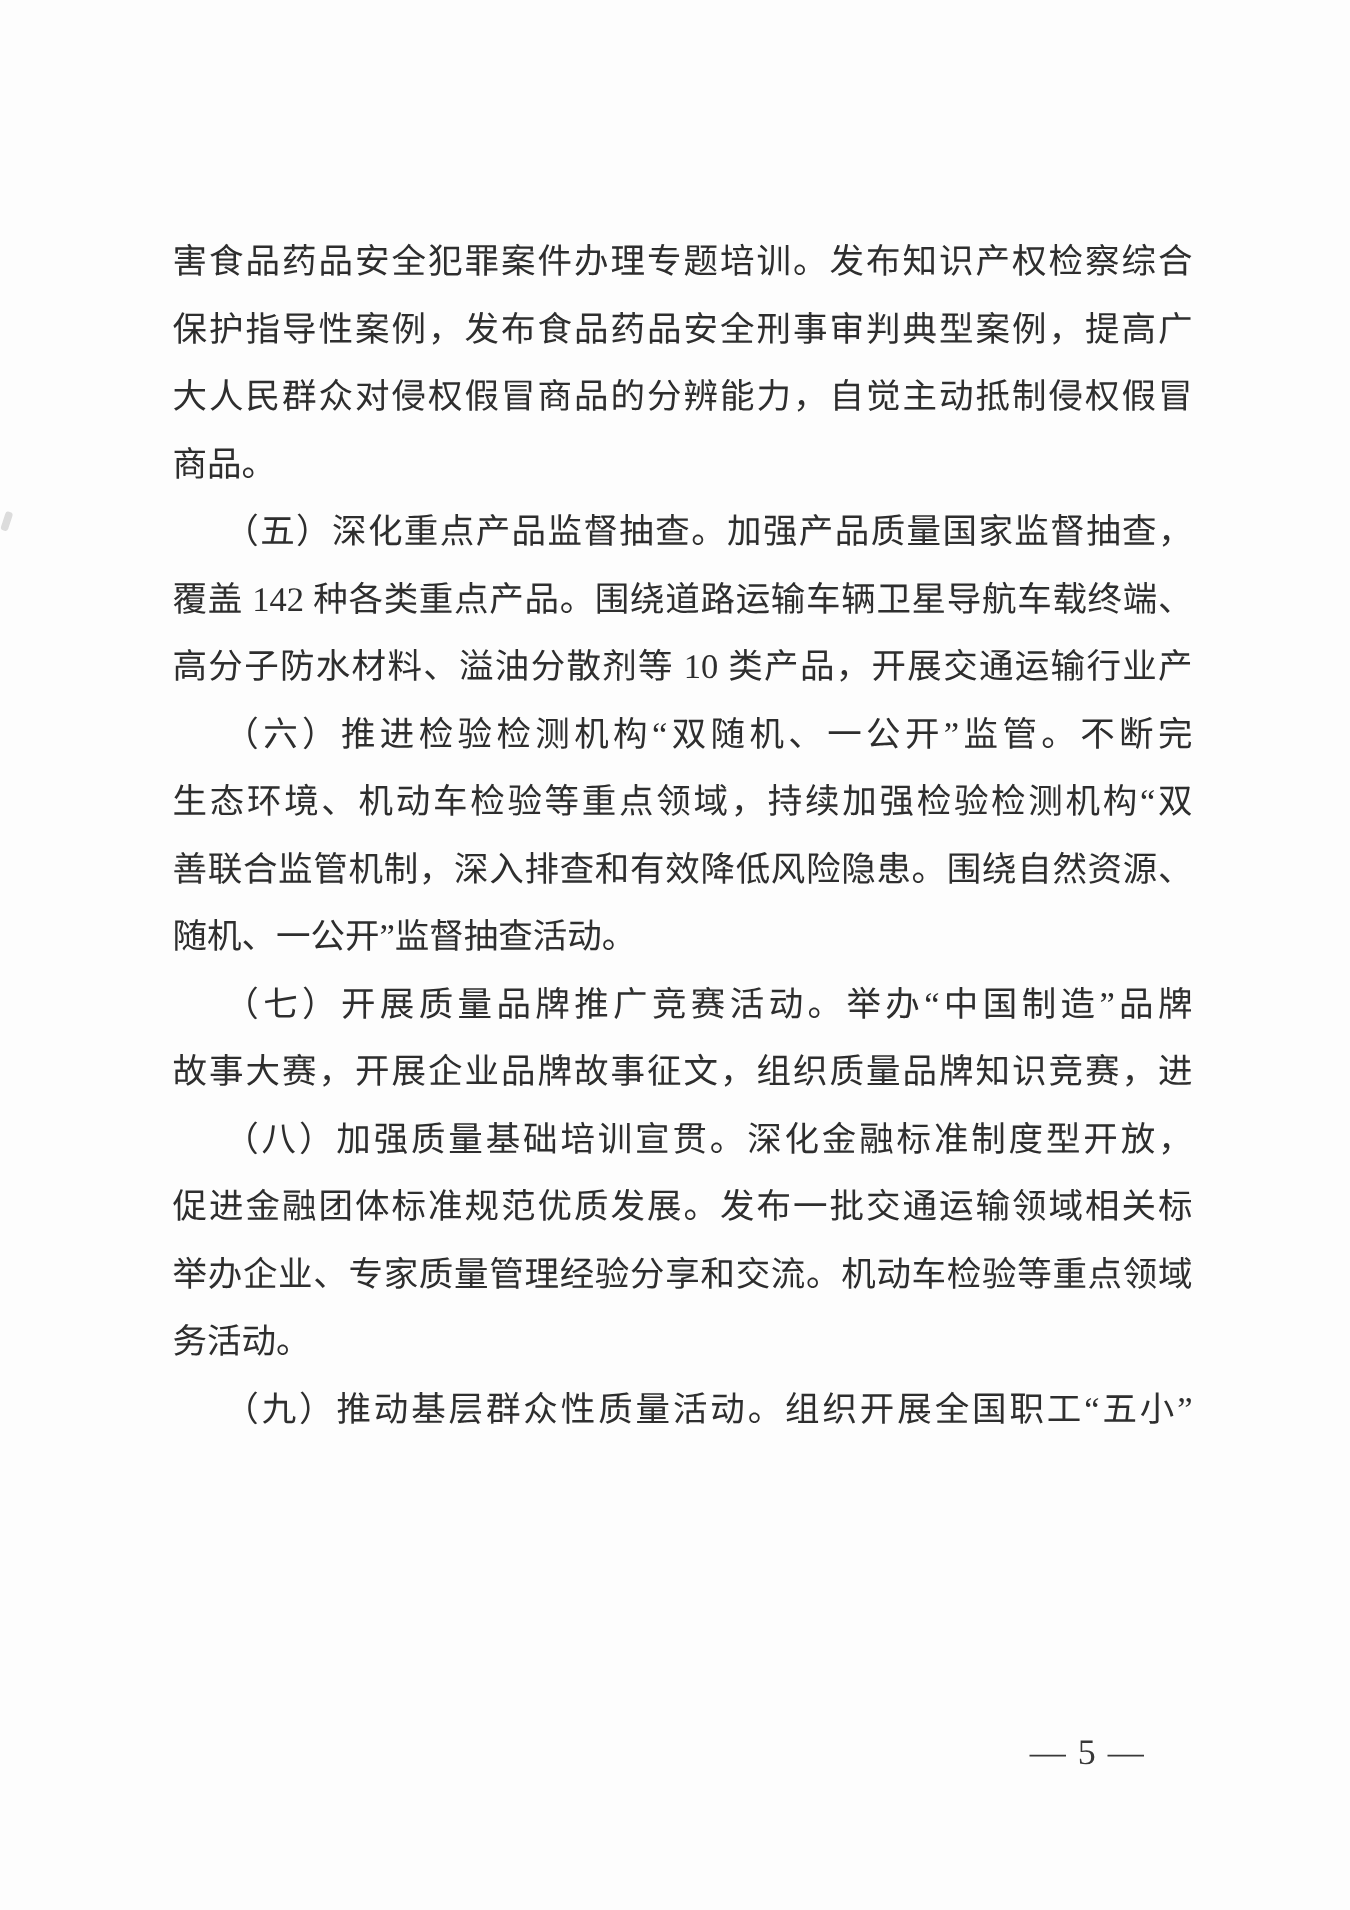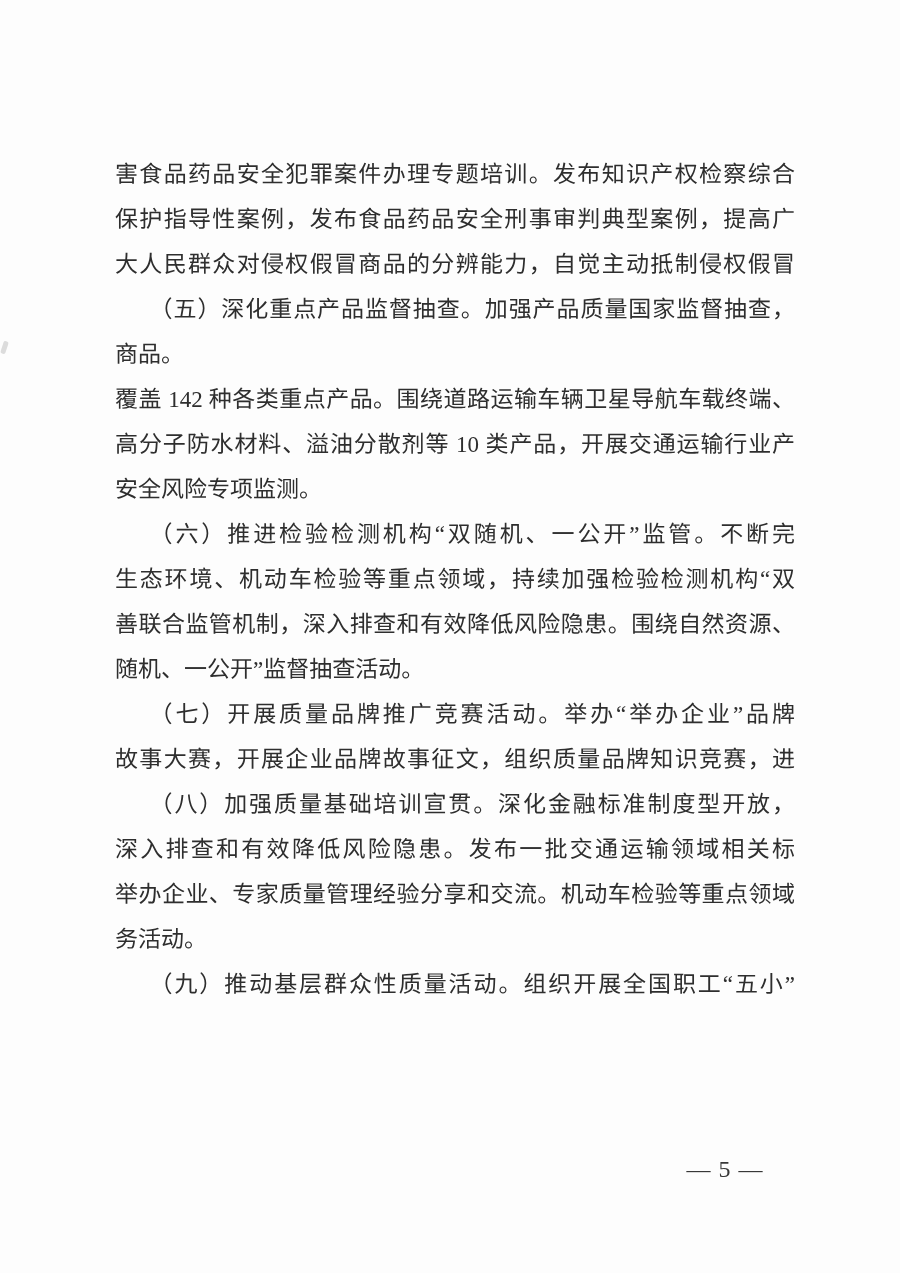--- a/index.html
+++ b/index.html
@@ -61,31 +61,30 @@
 </style>
 </head>
 <body>
 
 <div class="scan-speck"></div>
 
 <div class="page-body">
   <div class="line j">害食品药品安全犯罪案件办理专题培训。发布知识产权检察综合</div>
   <div class="line j">保护指导性案例，发布食品药品安全刑事审判典型案例，提高广</div>
   <div class="line j">大人民群众对侵权假冒商品的分辨能力，自觉主动抵制侵权假冒</div>
+  <div class="line">商品。</div>
   <div class="line j ind">（五）深化重点产品监督抽查。加强产品质量国家监督抽查，</div>
-  <div class="line">商品。</div>
   <div class="line j">覆盖 142 种各类重点产品。围绕道路运输车辆卫星导航车载终端、</div>
   <div class="line j">高分子防水材料、溢油分散剂等 10 类产品，开展交通运输行业产</div>
-  <div class="line">安全风险专项监测。</div>
   <div class="line j ind">（六）推进检验检测机构“双随机、一公开”监管。不断完</div>
   <div class="line j">生态环境、机动车检验等重点领域，持续加强检验检测机构“双</div>
   <div class="line j">善联合监管机制，深入排查和有效降低风险隐患。围绕自然资源、</div>
   <div class="line">随机、一公开”监督抽查活动。</div>
-  <div class="line j ind">（七）开展质量品牌推广竞赛活动。举办“举办企业”品牌</div>
+  <div class="line j ind">（七）开展质量品牌推广竞赛活动。举办“中国制造”品牌</div>
   <div class="line j">故事大赛，开展企业品牌故事征文，组织质量品牌知识竞赛，进</div>
   <div class="line j ind">（八）加强质量基础培训宣贯。深化金融标准制度型开放，</div>
-  <div class="line j">深入排查和有效降低风险隐患。发布一批交通运输领域相关标</div>
+  <div class="line j">促进金融团体标准规范优质发展。发布一批交通运输领域相关标</div>
   <div class="line j">举办企业、专家质量管理经验分享和交流。机动车检验等重点领域</div>
   <div class="line">务活动。</div>
   <div class="line j ind">（九）推动基层群众性质量活动。组织开展全国职工“五小”</div>
 </div>
 
 <div class="page-number">— 5 —</div>
 
 </body></html>

